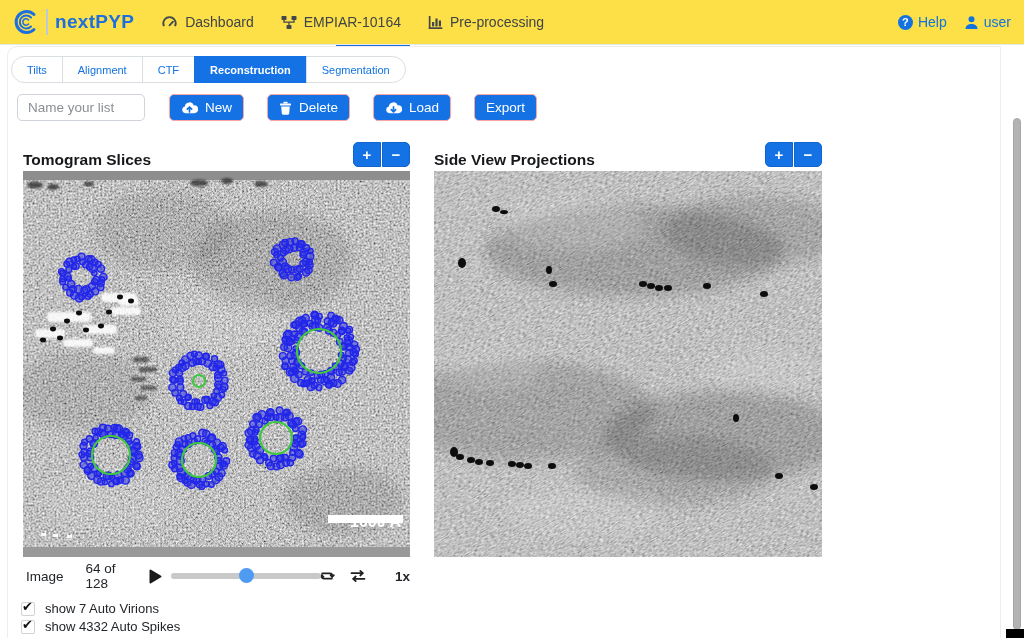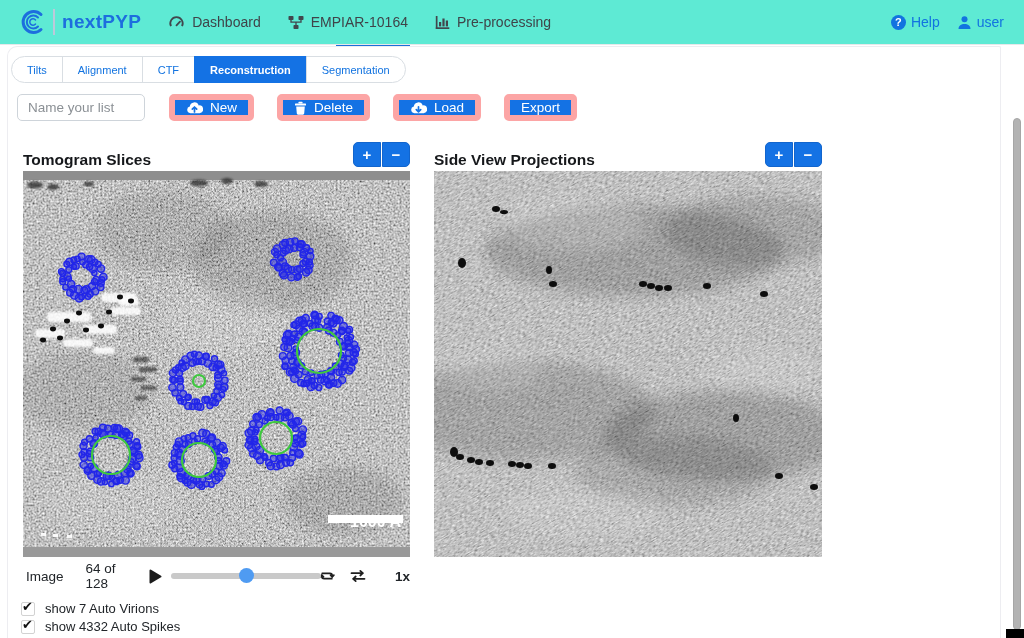--- a/index.html
+++ b/index.html
@@ -1,20 +1,20 @@
 <!DOCTYPE html>
 <html><head>
 <meta charset="utf-8">
 <style>
   html,body{margin:0;padding:0;}
   body{width:1024px;height:638px;overflow:hidden;background:#fff;position:relative;
        font-family:"Liberation Sans",sans-serif;color:#212529;}
   
-  .navbar{height:45px;display:flex;align-items:center;background:#5eead4;
-          border-bottom:1px solid #e6e8ea;padding:0 20px;box-sizing:border-box;}
+  .navbar{height:45px;display:flex;align-items:center;background:#fde047;
+          border-bottom:1px solid #e6e8ea;padding:0 13px;box-sizing:border-box;}
   .brand{display:flex;align-items:center;gap:7px;cursor:pointer;}
   .brand-sep{width:2px;height:26px;background:#bcc9da;}
   .brand-text{color:#1d6ede;font-weight:bold;font-size:19px;letter-spacing:.3px;}
   .nav-links{display:flex;gap:27px;margin-left:27px;}
   .nav-link{display:flex;gap:7px;align-items:center;color:#3f4449;font-size:14px;cursor:pointer;}
   .nav-right{margin-left:auto;display:flex;gap:17px;align-items:center;}
   .nav-blue{display:flex;gap:5px;align-items:center;color:#1273e0;font-size:14px;cursor:pointer;}
   .qcircle{width:15px;height:15px;border-radius:50%;background:#1273e0;color:#fff;
            font-size:11px;font-weight:bold;display:inline-flex;align-items:center;justify-content:center;}
   
@@ -30,21 +30,21 @@
        border:1px solid #d9dee3;color:#1273e0;font-size:11px;margin-left:-1px;cursor:pointer;box-sizing:border-box;}
   .tab:first-child{border-radius:14px 0 0 14px;margin-left:0;}
   .tab:last-child{border-radius:0 14px 14px 0;}
   .tab.active{background:#1472e4;border-color:#1472e4;color:#fff;font-weight:bold;}
   
   .toolbar{margin:11px 0 0 9px;display:flex;align-items:center;}
   .list-input{width:106px;height:25px;border:1px solid #ced4da;border-radius:5px;
               padding:0 10px;font-size:13.5px;color:#0f172a;font-family:"Liberation Sans",sans-serif;}
   .list-input::placeholder{color:#8b9095;}
   .btn{height:27px;display:inline-flex;align-items:center;gap:7px;background:#1472e4;
-       border:6px solid #fca5a5;border-radius:5px;color:#fff;font-size:13.5px;font-weight:500;
+       border:1px solid #fca5a5;border-radius:5px;color:#fff;font-size:13.5px;font-weight:500;
        padding:0 11px;cursor:pointer;font-family:"Liberation Sans",sans-serif;}
   .btn-new{margin-left:24px;}.btn-delete{margin-left:23px;}.btn-load{margin-left:23px;}.btn-export{margin-left:23px;}
   
   .panels{margin:21px 0 0 15px;display:flex;}
   .col-left{width:387px;}
   .col-right{width:388px;margin-left:24px;}
   .panel-head{height:27px;display:flex;justify-content:space-between;margin-bottom:2px;}
   .panel-title{font-size:15.5px;font-weight:bold;color:#16181b;align-self:flex-end;}
   .zoomgrp{display:flex;gap:1px;align-self:flex-start;}
   .zbtn{width:28px;height:25px;background:#1472e4;border:1px solid #1265cd;color:#fff;

